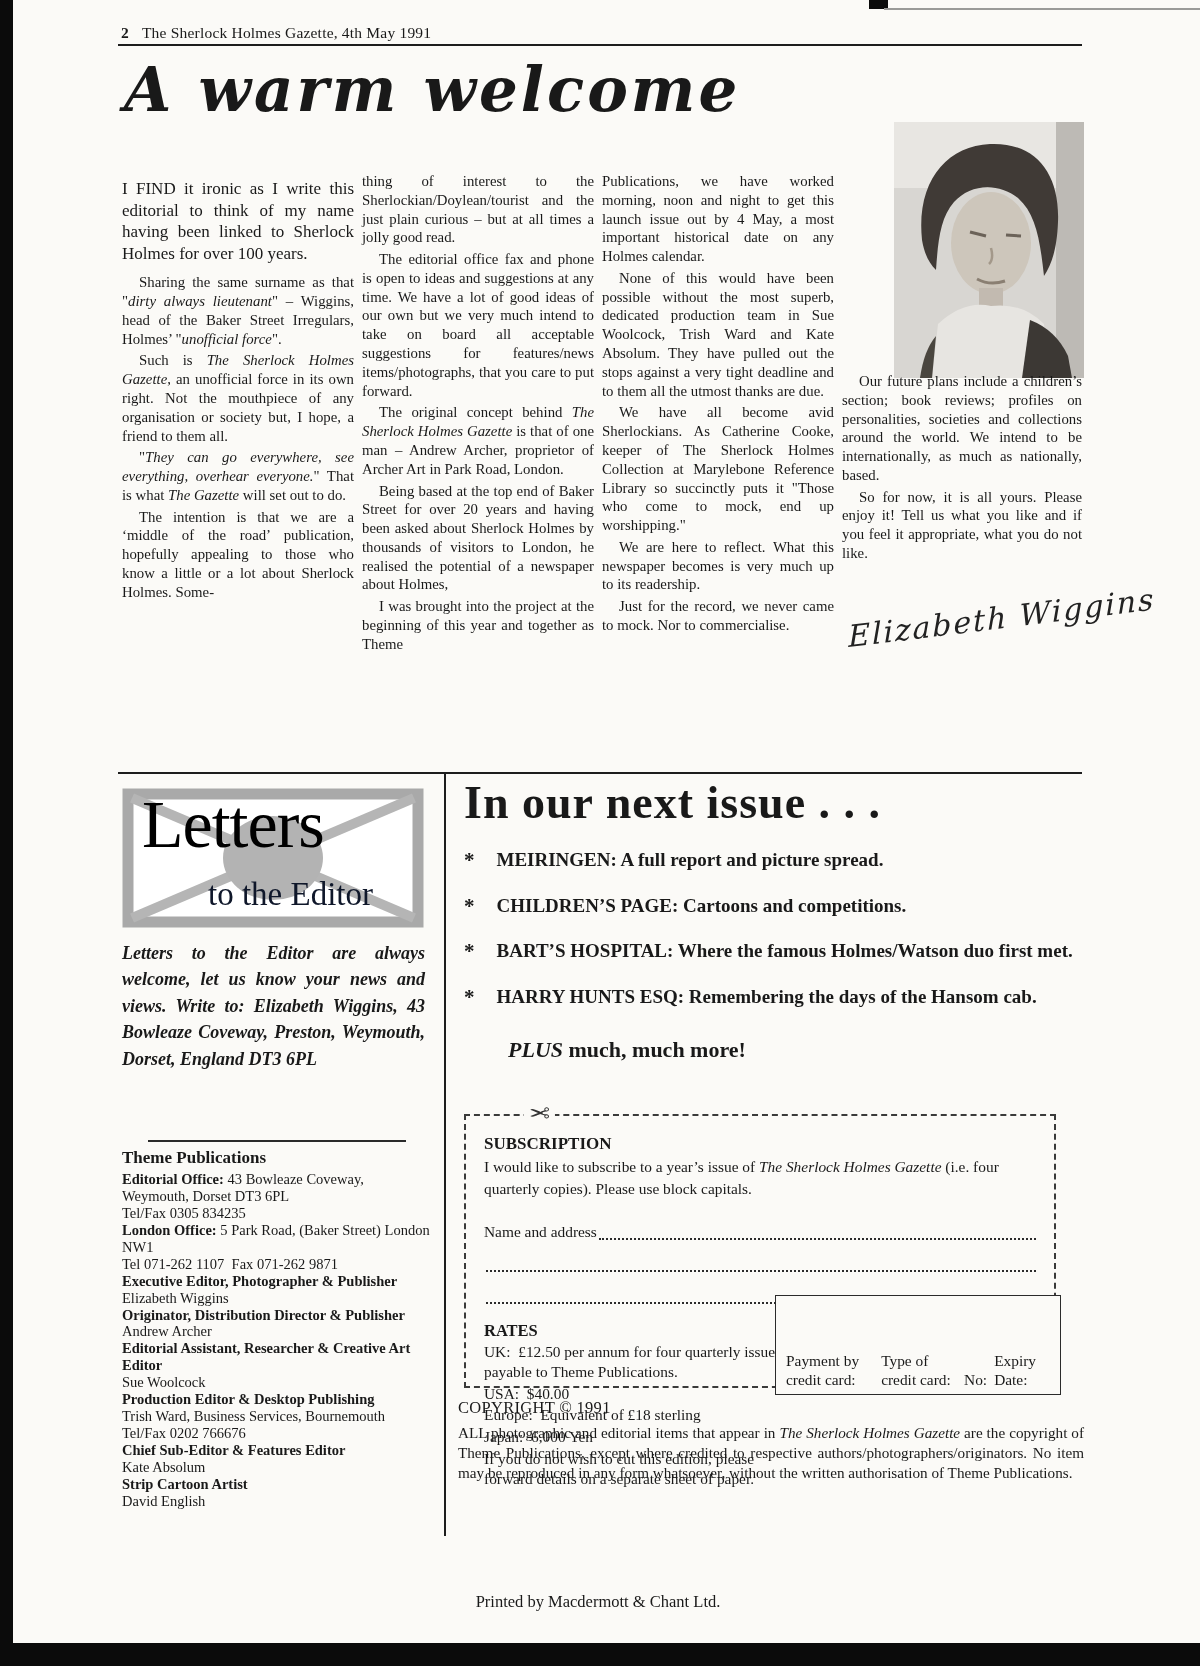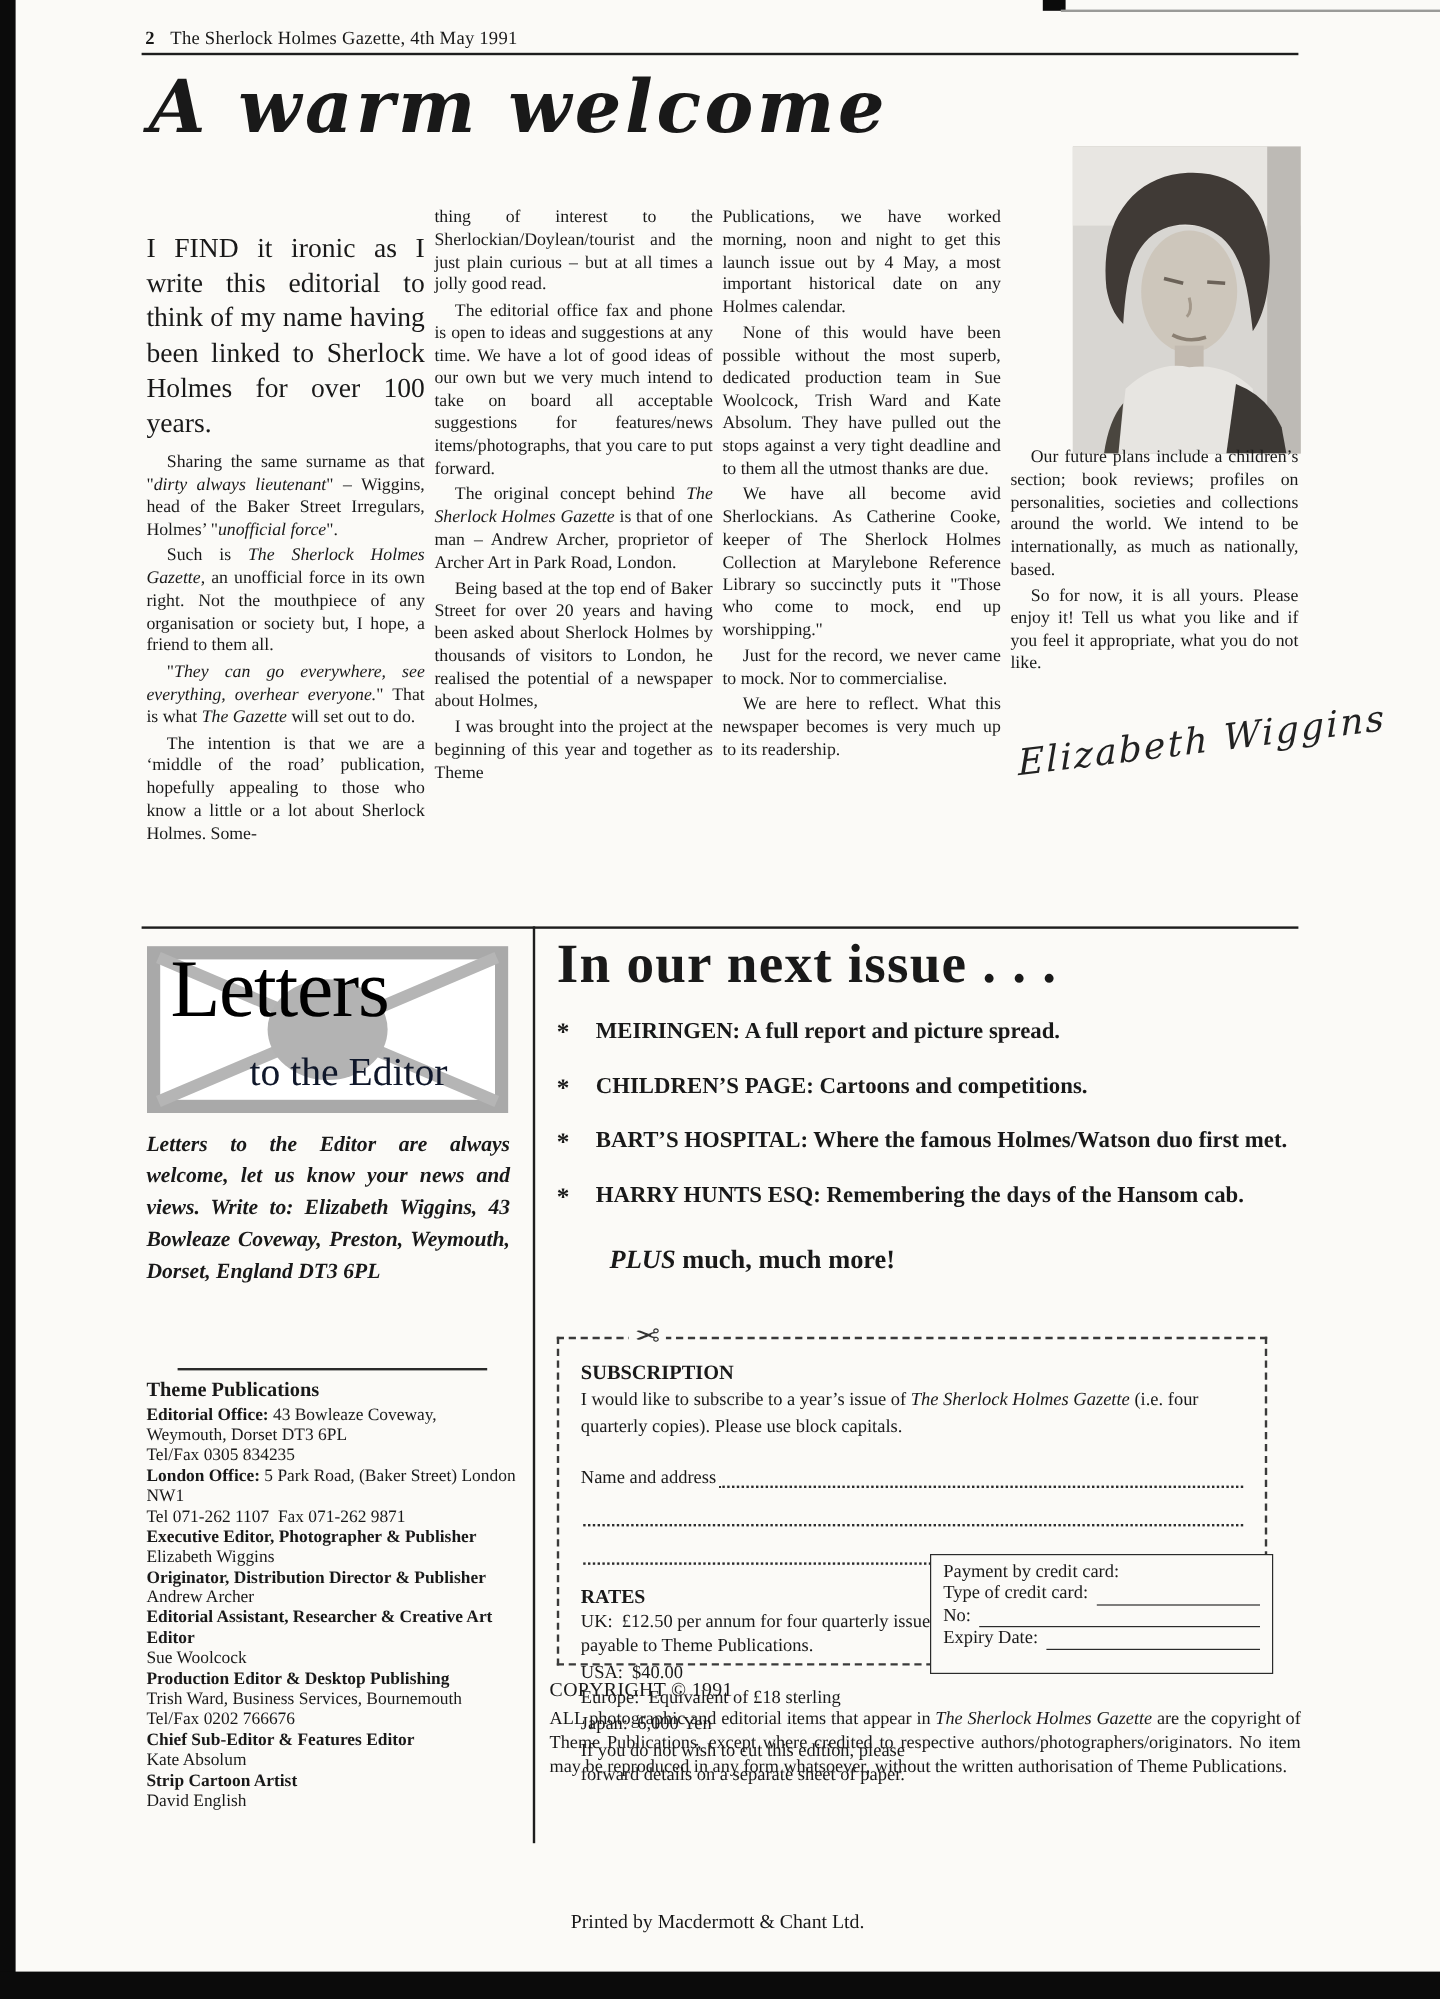--- a/index.html
+++ b/index.html
@@ -20,21 +20,21 @@
 
   .headline{position:absolute;left:124px;top:56px;margin:0;font-family:"DejaVu Serif",serif;
             font-style:italic;font-weight:bold;font-size:61px;letter-spacing:3px;line-height:1.1;}
 
   
   .col{position:absolute;top:172px;width:232px;text-align:justify;
        font-size:14.8px;line-height:1.27;}
   .col p{margin:0 0 3px 0;text-indent:17px;}
   .col p.noind{text-indent:0;}
   .col1{left:122px;top:178px;}
-  .col1 .lead{font-size:23px;line-height:1.27;margin-bottom:9px;text-indent:0;margin-top:14px;}
+  .col1 .lead{font-size:17px;line-height:1.27;margin-bottom:9px;text-indent:0;}
   .col2{left:362px;}
   .col3{left:602px;}
   .col4{left:842px;top:372px;width:240px;}
 
   .photo{position:absolute;left:894px;top:122px;width:190px;height:256px;background:#cfccc7;}
   .photo svg{display:block;}
 
   .signature{position:absolute;left:848px;top:604px;width:250px;height:110px;
              font-family:"DejaVu Serif",serif;font-style:italic;font-size:30px;
              transform:rotate(-7deg) skewX(-6deg);white-space:nowrap;letter-spacing:2px;color:#222;}
@@ -73,21 +73,21 @@
   .sub-heading{font-size:17px;font-weight:bold;margin-top:10px;}
   .sub-intro{margin:2px 0 0 0;font-size:15.4px;line-height:1.4;width:548px;}
   .addr-row{display:flex;align-items:flex-end;margin-top:25px;font-size:15.4px;line-height:1;}
   .addr-row .dots{flex:1;border-bottom:2.5px dotted #2b2b2b;height:5px;margin-left:2px;}
   .rates-heading{font-size:16.5px;font-weight:bold;margin-top:17px;}
   .rates p{margin:1px 0;font-size:15.4px;line-height:1.34;}
   .rates p.narrow{width:300px;}
 
   .card-box{position:absolute;left:775px;top:1295px;width:286px;height:100px;background:#fbfaf7;
             border:1.6px solid #2b2b2b;box-sizing:border-box;padding:5px 10px;
-            display:flex;flex-direction:column;justify-content:flex-start;}
+            display:flex;flex-direction:row;justify-content:space-between;}
   .card-row{display:flex;align-items:flex-end;font-size:15.4px;line-height:1.2;}
   .card-row .uline{flex:1;border-bottom:1.5px solid #2b2b2b;height:5px;margin-left:7px;}
 
   
   .copyright{position:absolute;left:458px;top:1398px;width:626px;}
   .copy-head{font-size:16.5px;margin-bottom:5px;letter-spacing:.3px;}
   .copy-body{margin:0;font-size:15.2px;line-height:1.33;text-align:justify;}
   .footer{position:absolute;left:116px;top:1592px;width:964px;text-align:center;font-size:16.5px;}
 </style>
 </head>
@@ -118,22 +118,22 @@
     <p class="noind">thing of interest to the Sherlockian/Doylean/tourist and the just plain curious – but at all times a jolly good read.</p>
     <p>The editorial office fax and phone is open to ideas and suggestions at any time. We have a lot of good ideas of our own but we very much intend to take on board all acceptable suggestions for features/news items/photographs, that you care to put forward.</p>
     <p>The original concept behind <i>The Sherlock Holmes Gazette</i> is that of one man – Andrew Archer, proprietor of Archer Art in Park Road, London.</p>
     <p>Being based at the top end of Baker Street for over 20 years and having been asked about Sherlock Holmes by thousands of visitors to London, he realised the potential of a newspaper about Holmes,</p>
     <p>I was brought into the project at the beginning of this year and together as Theme</p>
   </div>
   <div class="col col3">
     <p class="noind">Publications, we have worked morning, noon and night to get this launch issue out by 4 May, a most important historical date on any Holmes calendar.</p>
     <p>None of this would have been possible without the most superb, dedicated production team in Sue Woolcock, Trish Ward and Kate Absolum. They have pulled out the stops against a very tight deadline and to them all the utmost thanks are due.</p>
     <p>We have all become avid Sherlockians. As Catherine Cooke, keeper of The Sherlock Holmes Collection at Marylebone Reference Library so succinctly puts it "Those who come to mock, end up worshipping."</p>
+    <p>We are here to reflect. What this newspaper becomes is very much up to its readership.</p>
     <p>Just for the record, we never came to mock. Nor to commercialise.</p>
-    <p>We are here to reflect. What this newspaper becomes is very much up to its readership.</p>
   </div>
 
   <div class="photo">
     <svg width="190" height="256" viewBox="0 0 190 256">
       <rect width="190" height="256" fill="#d8d6d2"></rect>
       <rect width="190" height="66" fill="#e8e6e2"></rect>
       <rect x="162" y="0" width="28" height="256" fill="#bdbab5"></rect>
       <path d="M28,118 C22,60 52,24 96,22 C142,20 166,52 164,100 C163,126 158,142 150,154 C146,118 142,92 124,76 C104,60 76,62 60,80 C46,96 44,120 42,148 C34,140 30,130 28,118 Z" fill="#403a36"></path>
       <ellipse cx="97" cy="121" rx="40" ry="51" fill="#cdc6bb"></ellipse>
       <path d="M76,110 l16,4" stroke="#6b6258" stroke-width="3" fill="none"></path>

